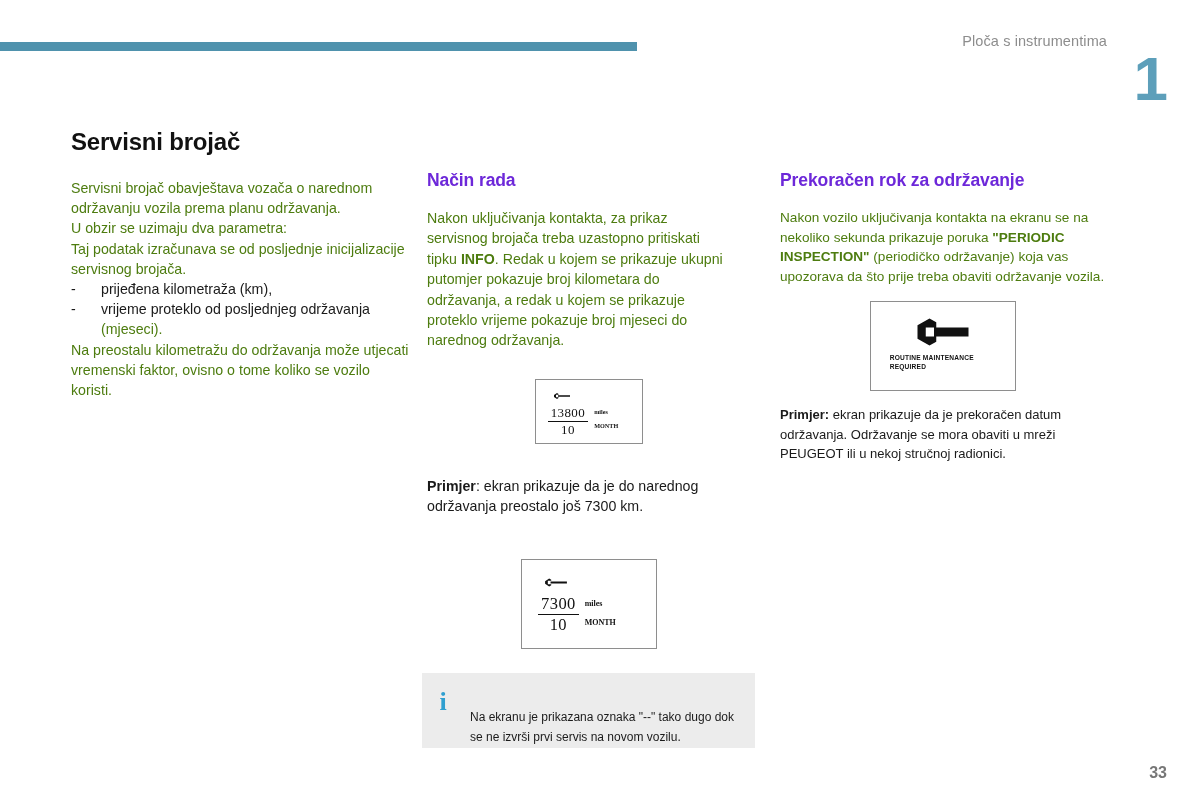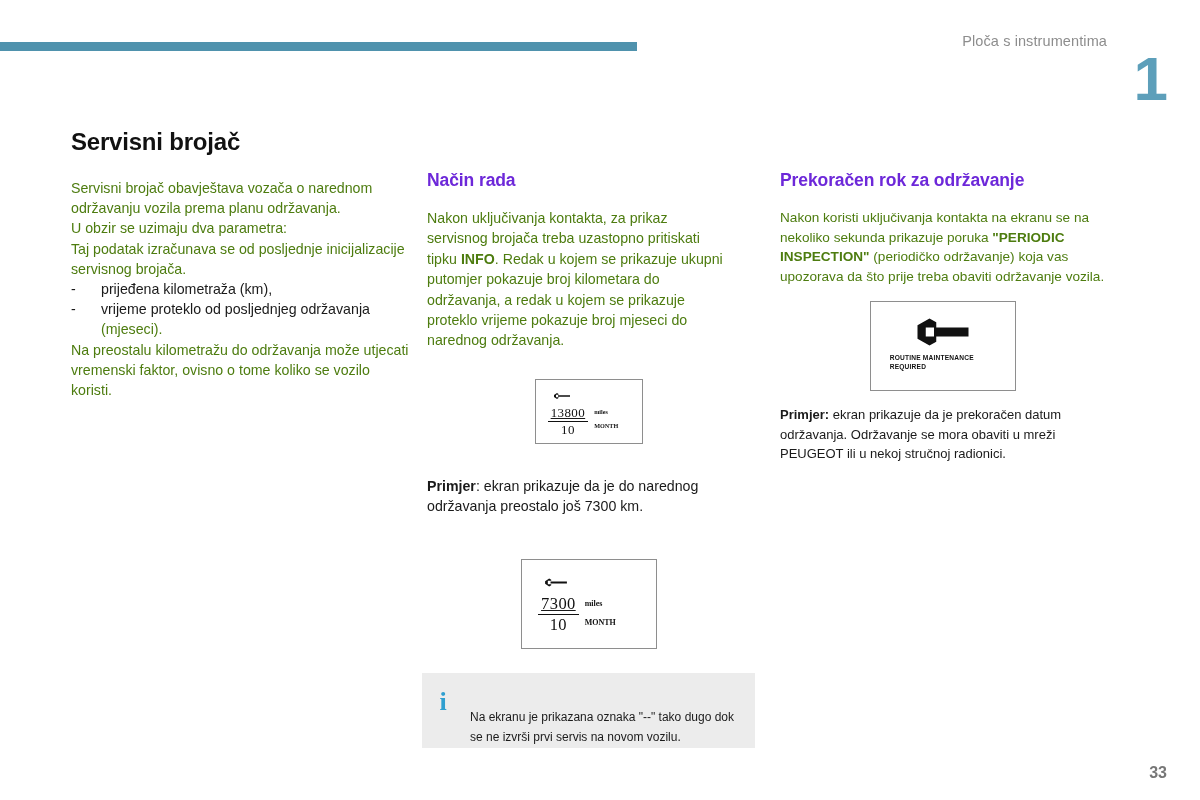--- a/index.html
+++ b/index.html
@@ -148,21 +148,20 @@
   .display-2 .svc-num  { font-size: 16.5px; }
   .display-2 .svc-unit { font-size: 8px; }
 
   .frac-stack { display: flex; flex-direction: column; }
   .frac-top {
     display: flex;
     align-items: baseline;
     justify-content: flex-end;
     border-bottom: 1.3px solid #111;
     padding: 0 3px 0 3px;
-    text-decoration: underline;
   }
   .frac-bot {
     display: flex;
     align-items: baseline;
     justify-content: center;
     padding: 0 3px;
   }
   .frac-wrap { display: flex; align-items: flex-start; }
   .unit-col {
     display: flex;
@@ -308,21 +307,21 @@
   </div>
 </div>
 
 <div class="info-box">
   <div class="info-icon">i</div>
   <div class="info-text">Na ekranu je prikazana oznaka "--" tako dugo dok se ne izvrši prvi servis na novom vozilu.</div>
 </div>
 
 <div class="col col-right">
   <h2 class="section-title">Prekoračen rok za održavanje</h2>
-  <p class="body-text"><span>Nakon koristi uključivanja kontakta na ekranu se na nekoliko sekunda prikazuje poruka </span><span class="b">"PERIODIC INSPECTION"</span><span> (periodičko održavanje) koja vas upozorava da što prije treba obaviti održavanje vozila.</span></p>
+  <p class="body-text"><span>Nakon vozilo uključivanja kontakta na ekranu se na nekoliko sekunda prikazuje poruka </span><span class="b">"PERIODIC INSPECTION"</span><span> (periodičko održavanje) koja vas upozorava da što prije treba obaviti održavanje vozila.</span></p>
 </div>
 
 <div class="display-frame display-3">
   <div class="disp-inner" style="justify-content:flex-start; padding-top:13px;">
     <div class="big-wrench-row">
       <svg width="66" height="30" viewBox="0 0 44 20">
         <path d="M13 1 L5 5.5 L5 14.5 L13 19 L17.5 16.5 L17.5 13 L10.5 13 L10.5 7 L17.5 7 L17.5 3.5 Z M16 7 L39 7 L39 13 L16 13 Z" fill="#111"></path>
       </svg>
     </div>
     <div class="routine-text">

